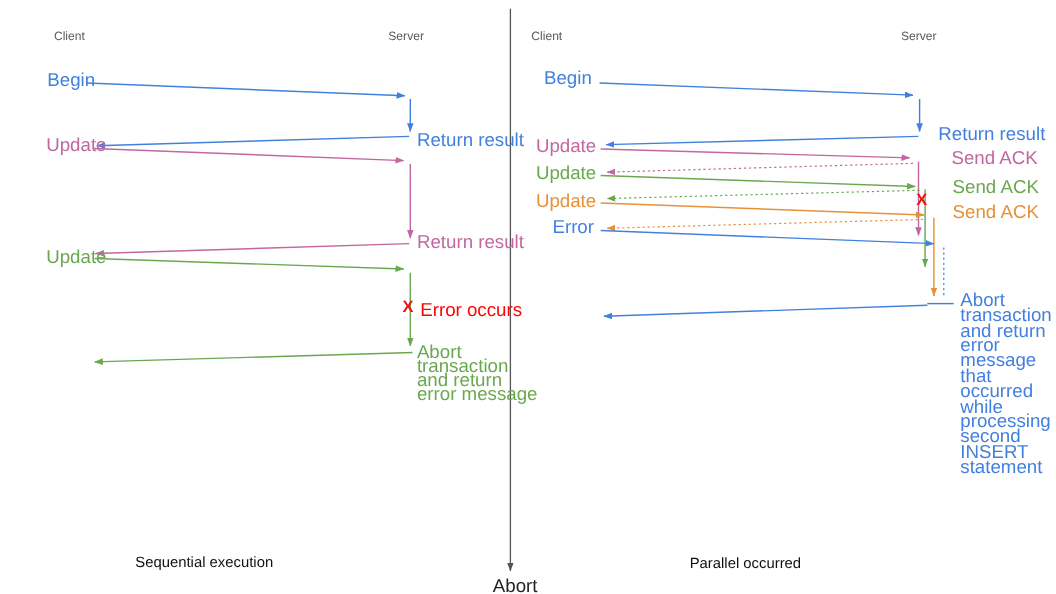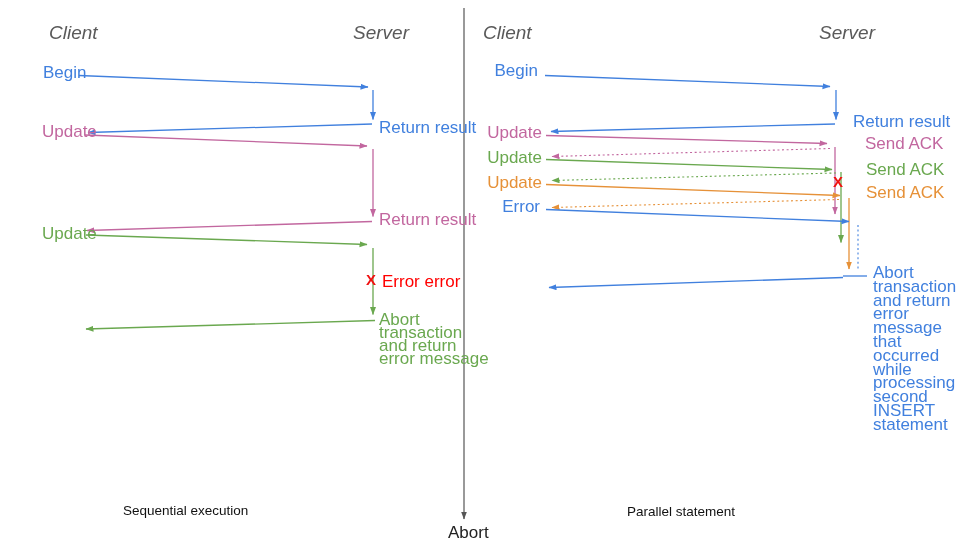--- a/index.html
+++ b/index.html
@@ -2,21 +2,21 @@
 <html><head>
 <meta charset="utf-8">
 <style>
   html,body{margin:0;padding:0;background:#ffffff;}
   .stage{
     position:relative;width:960px;height:540px;background:#ffffff;overflow:hidden;
     font-family:"Liberation Sans", sans-serif;
   }
   .stage svg{position:absolute;left:0;top:0;}
   .lbl{position:absolute;font-size:17px;line-height:12px;white-space:nowrap;}
-  .actor{font-size:19px;font-style:italic;color:#5a5a5a;}
+  .actor{font-size:11px;color:#5a5a5a;}
   .blue{color:#4180de;}
   .pink{color:#c2679f;}
   .green{color:#6aa84f;}
   .orange{color:#e69138;}
   .red{color:#ff0000;}
   .dark{color:#222222;}
   .xmark{font-size:15px;font-weight:800;color:#f01010;line-height:15px;}
   .multiline-sm{white-space:pre-line;line-height:12.9px;}
   .multiline-lg{white-space:pre-line;line-height:13.8px;width:85px;}
   .caption{font-size:13.5px;color:#111111;text-align:left;width:200px;}
@@ -89,21 +89,21 @@
   <div class="lbl actor" style="left:49px;top:27px">Client</div>
   <div class="lbl actor" style="left:353px;top:27px">Server</div>
 
   <div class="lbl blue" style="left:43px;top:67px">Begin</div>
   <div class="lbl blue" style="left:379px;top:122px">Return result</div>
   <div class="lbl pink" style="left:42px;top:126px">Update</div>
   <div class="lbl pink" style="left:379px;top:214px">Return result</div>
   <div class="lbl green" style="left:42px;top:228px">Update</div>
 
   <div class="lbl xmark" style="left:366px;top:272px">X</div>
-  <div class="lbl red" style="left:382px;top:276px">Error error</div>
+  <div class="lbl red" style="left:382px;top:276px">Error occurs</div>
   <div class="lbl green multiline-sm" style="left:379px;top:314px">Abort
 transaction
 and return
 error message</div>
 
   <div class="lbl caption" style="left:123px;top:505px">Sequential execution</div>
 
   <div class="lbl dark" style="left:448px;top:527px">Abort</div>
 
   <div class="lbl actor" style="left:483px;top:27px">Client</div>
@@ -124,15 +124,15 @@
 transaction
 and return
 error message
 that occurred
 while
 processing
 second
 INSERT
 statement</div>
 
-  <div class="lbl caption" style="left:627px;top:506px">Parallel statement</div>
+  <div class="lbl caption" style="left:627px;top:506px">Parallel occurred</div>
 
 </div>
 
 </body></html>

